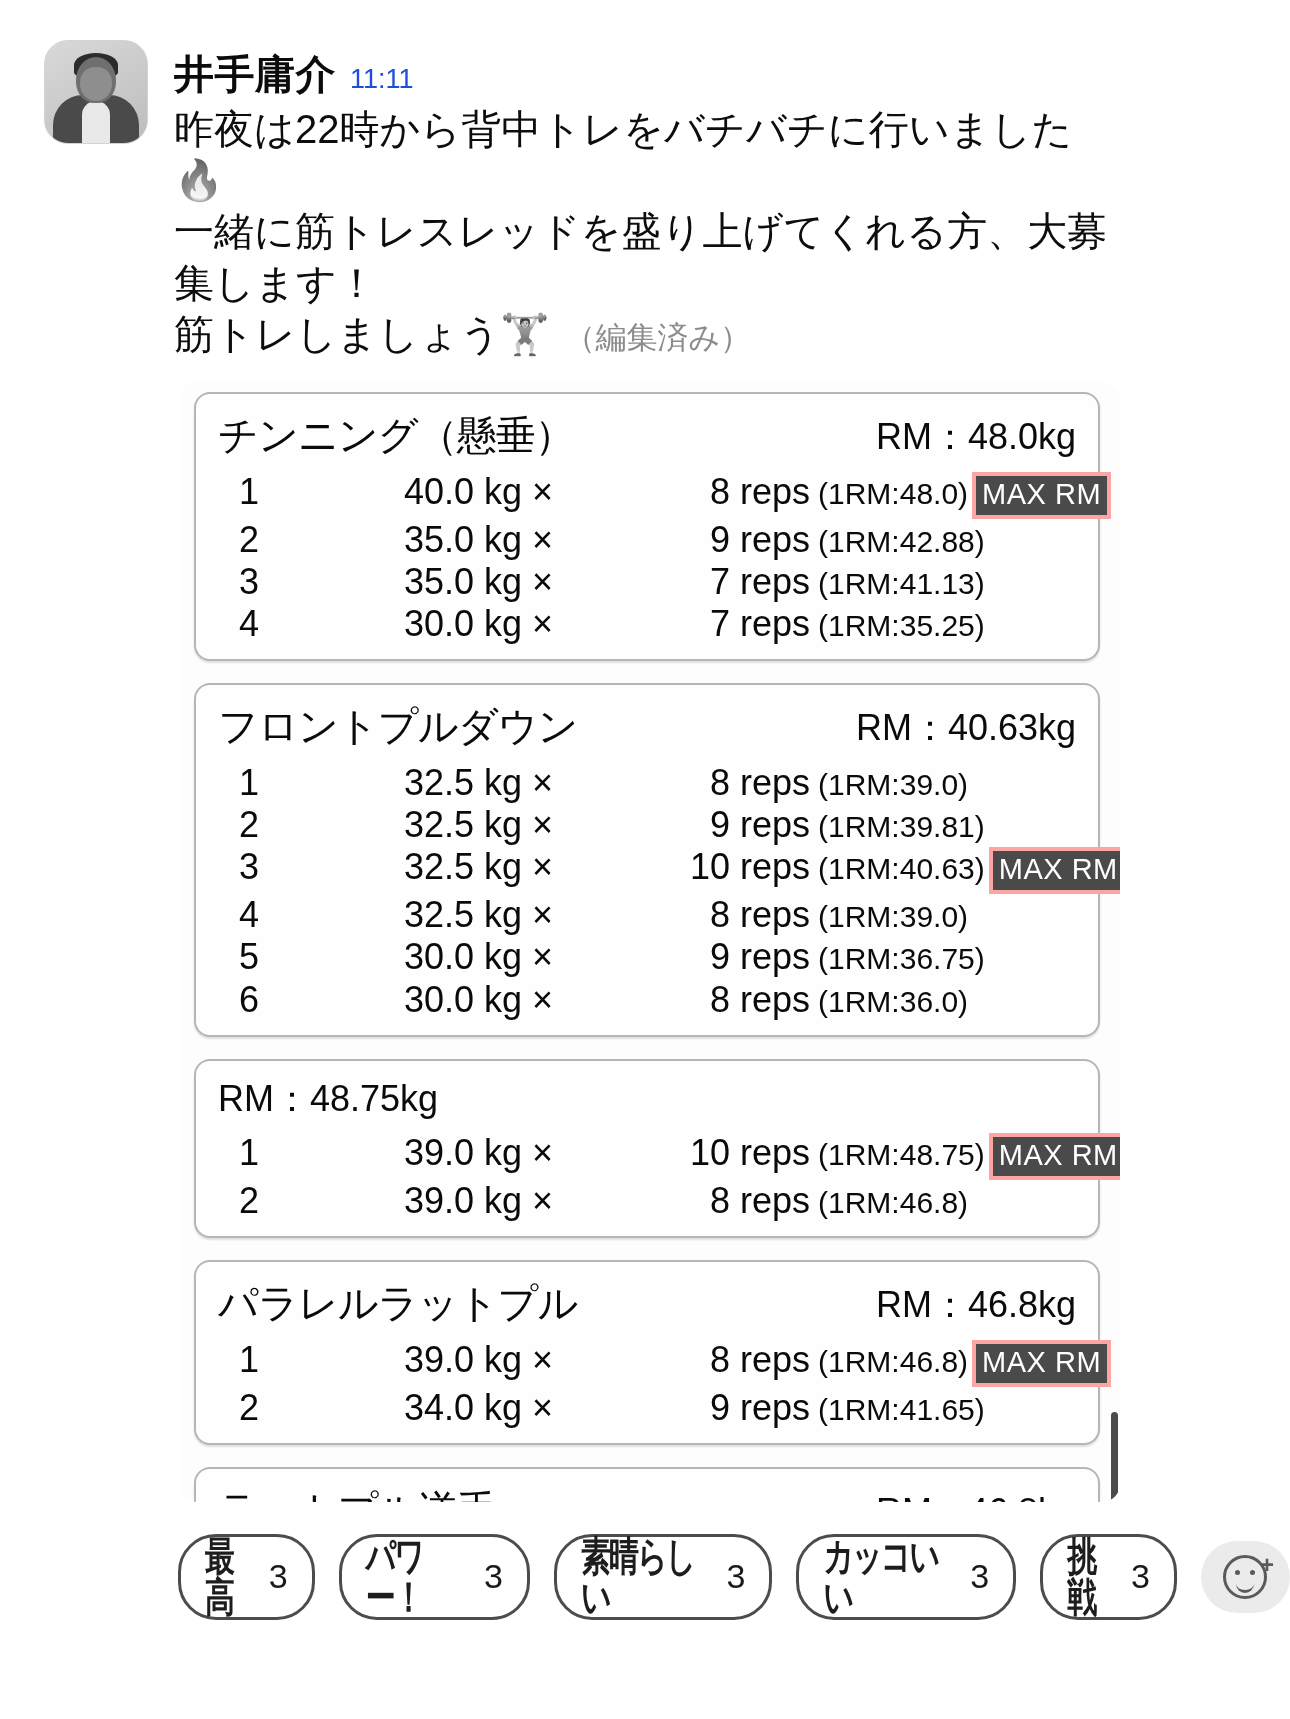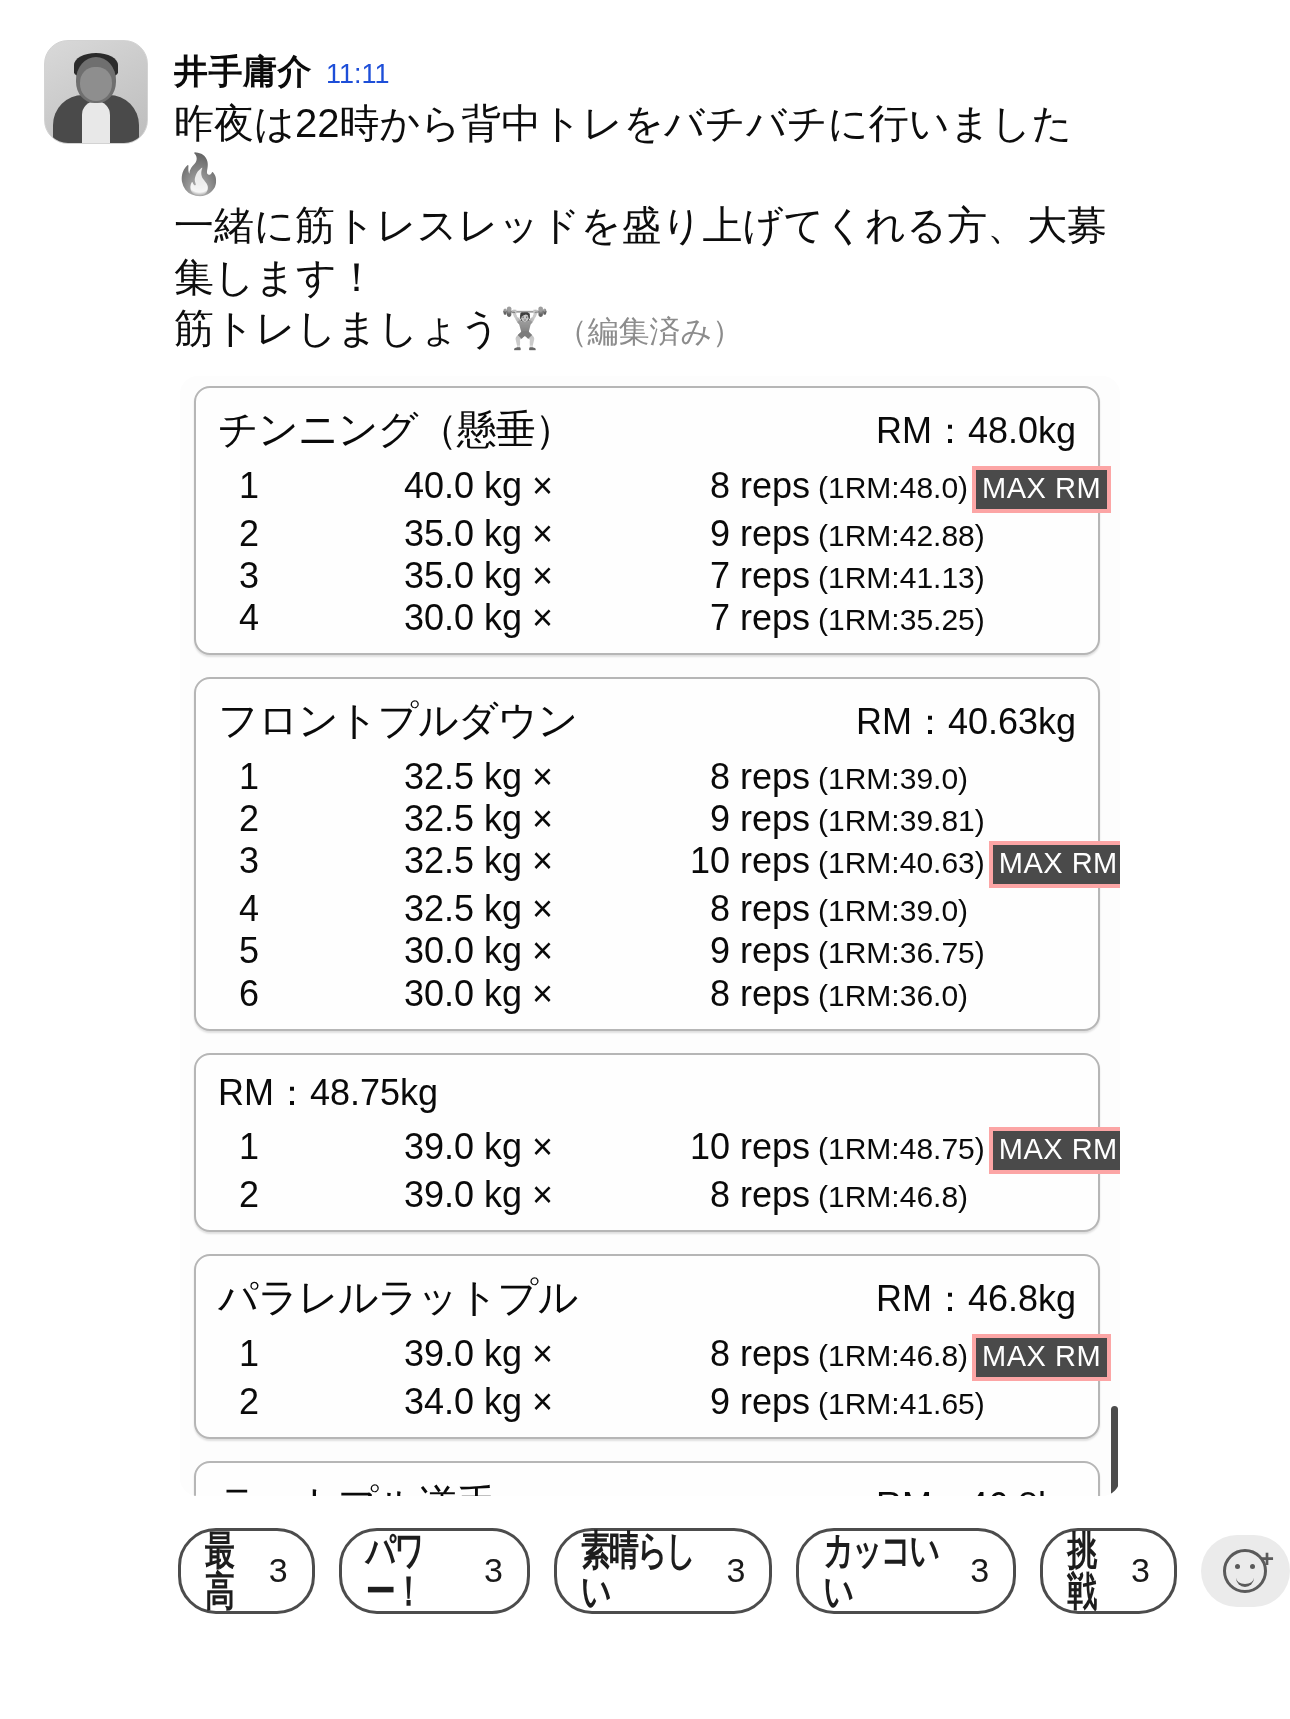--- a/index.html
+++ b/index.html
@@ -90,21 +90,21 @@
     min-width: 0;
   }
   .name-row {
     display: flex;
     align-items: baseline;
     gap: 14px;
     line-height: 1;
     padding-top: 14px;
   }
   .sender-name {
-    font-size: 34px;
+    font-size: 40px;
     font-weight: bold;
     letter-spacing: 0.5px;
     color: #0b0b0b;
   }
   .timestamp {
     font-size: 27px;
     color: #1d4ed8;
   }
   .msg-text {
     font-size: 40px;
@@ -115,21 +115,21 @@
     white-space: pre-wrap;
     word-break: break-word;
   }
   .emoji {
     font-size: 40px;
     filter: grayscale(1);
   }
   .edited {
     font-size: 31px;
     color: #8c8c8c;
-    margin-left: 6px;
+    margin-left: 14px;
     white-space: nowrap;
   }
 
   
   .attachment {
     margin: 22px 0 0 180px;
     width: 940px;
     background: #fdfdfd;
     border-radius: 18px;
     padding: 10px 0 0 0;

